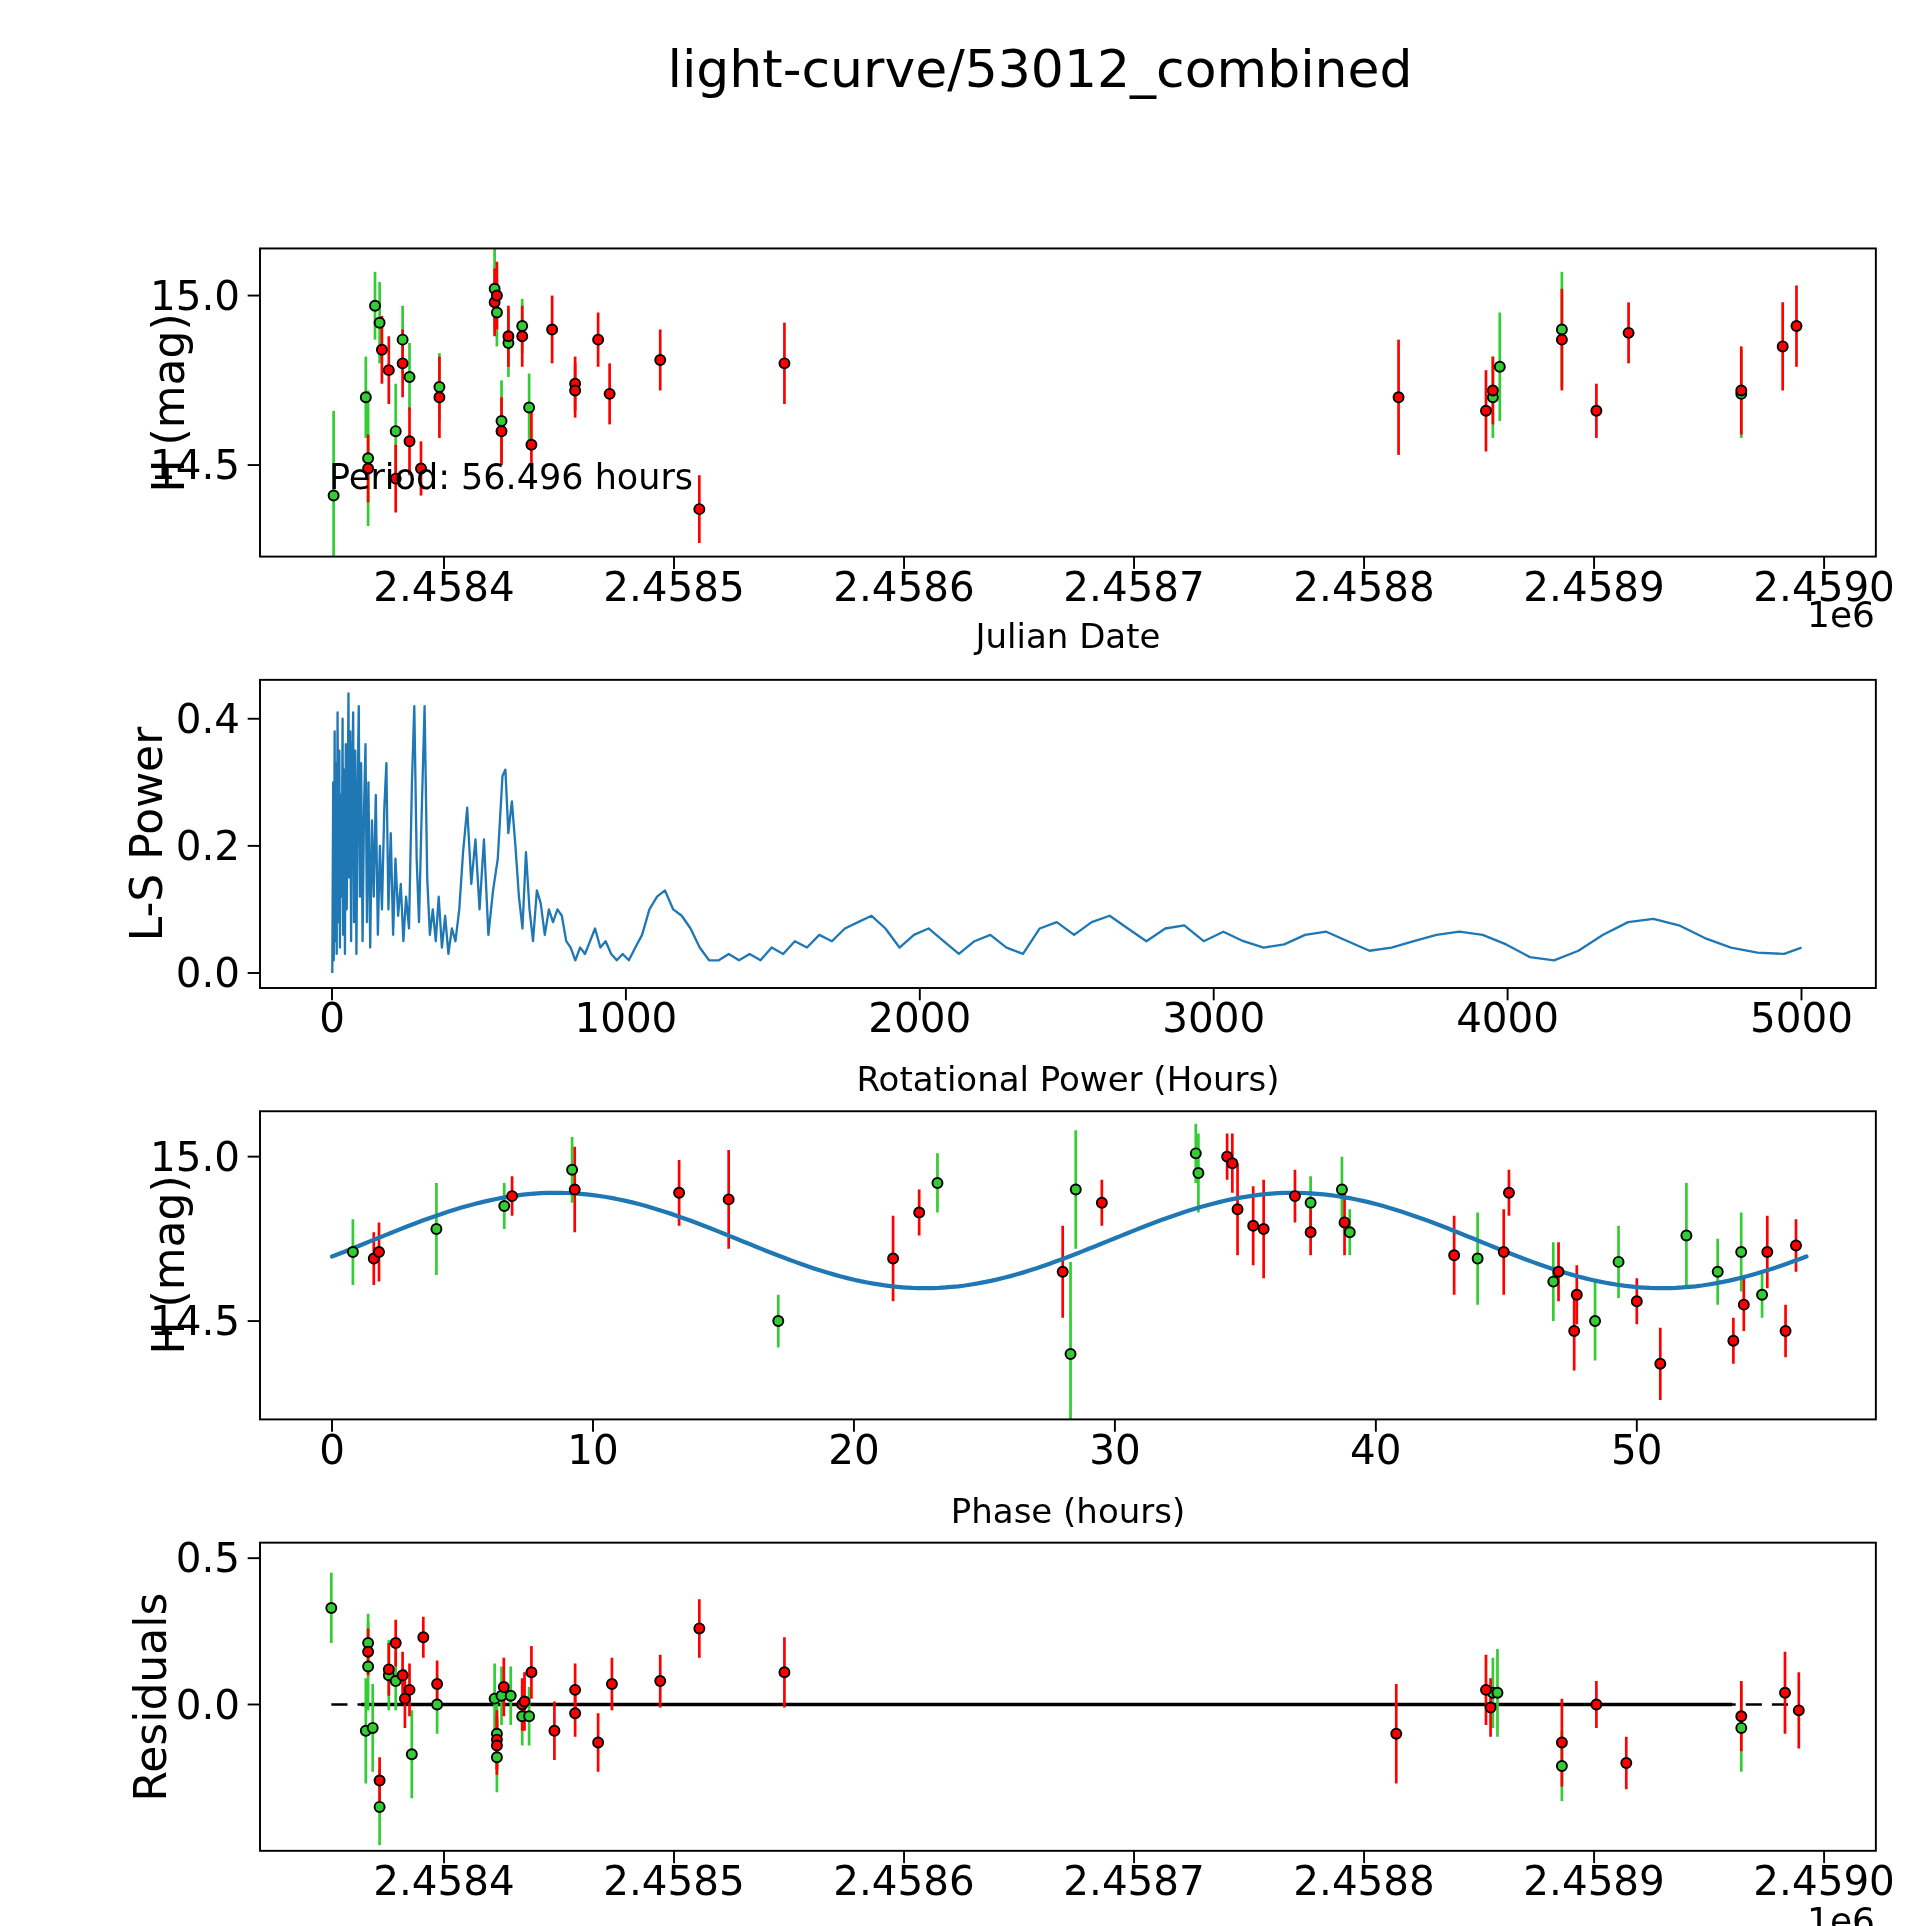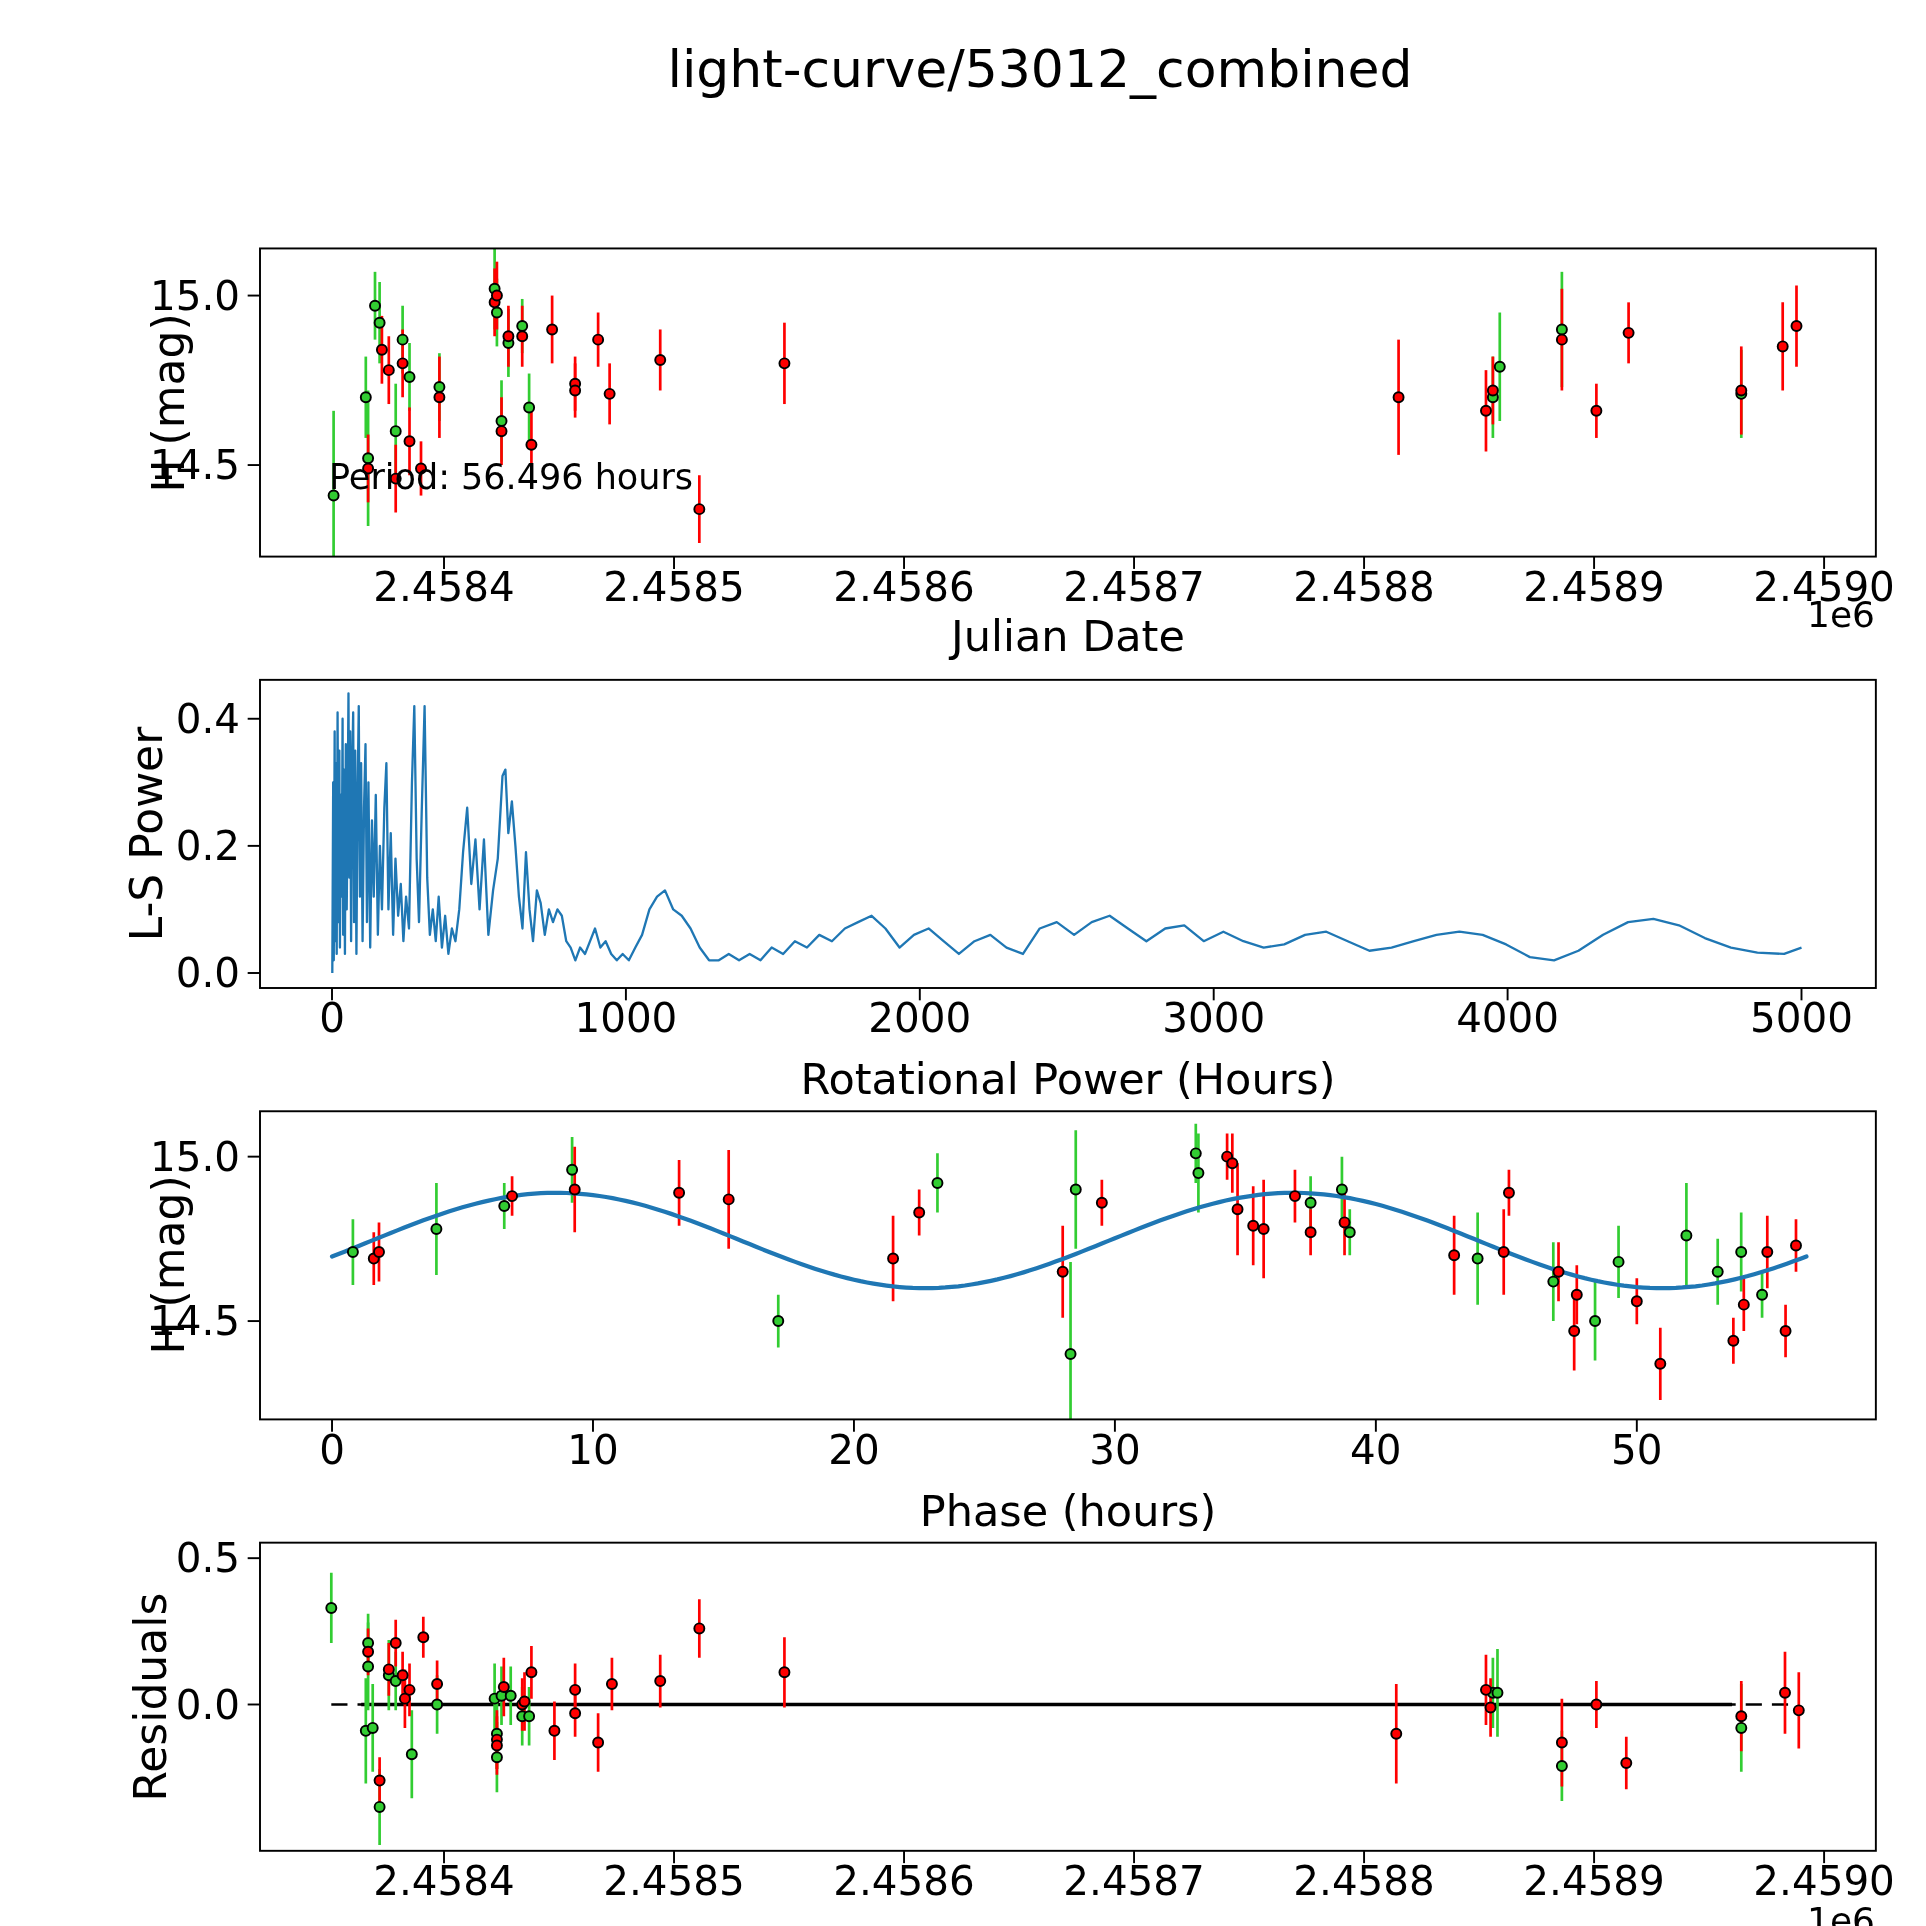--- a/index.html
+++ b/index.html
@@ -1,20 +1,20 @@
 <!DOCTYPE html>
 <html style="font-size:6.2px"><head>
 <meta charset="utf-8">
 <style>
   html,body{margin:0;padding:0;background:#ffffff;}
   body{width:2080px;height:2080px;position:relative;font-family:"DejaVu Sans","Liberation Sans",sans-serif;color:#000;}
   .fig{position:absolute;left:0;top:0;width:2080px;height:2080px;}
   svg{position:absolute;left:0;top:0;}
   .figtitle{position:absolute;left:0;top:39px;width:2080px;text-align:center;font-size:52px;white-space:nowrap;}
-  .axlabel{position:absolute;font-size:43px;white-space:nowrap;transform:translate(-50%,-50%);}
+  .axlabel{position:absolute;font-size:34px;white-space:nowrap;transform:translate(-50%,-50%);}
   .ylab{position:absolute;font-size:44px;white-space:nowrap;transform:translate(-50%,-50%) rotate(-90deg);}
   .offset{position:absolute;font-size:36px;white-space:nowrap;transform:translate(-100%,-50%);}
   .annot{position:absolute;font-size:35px;white-space:nowrap;transform:translateY(-50%);}
 </style>
 </head>
 <body>
 
 <div class="fig">
   <svg id="chart-svg" width="2080" height="2080" viewBox="0 0 5400 5400">
       <clipPath id="clip0">

